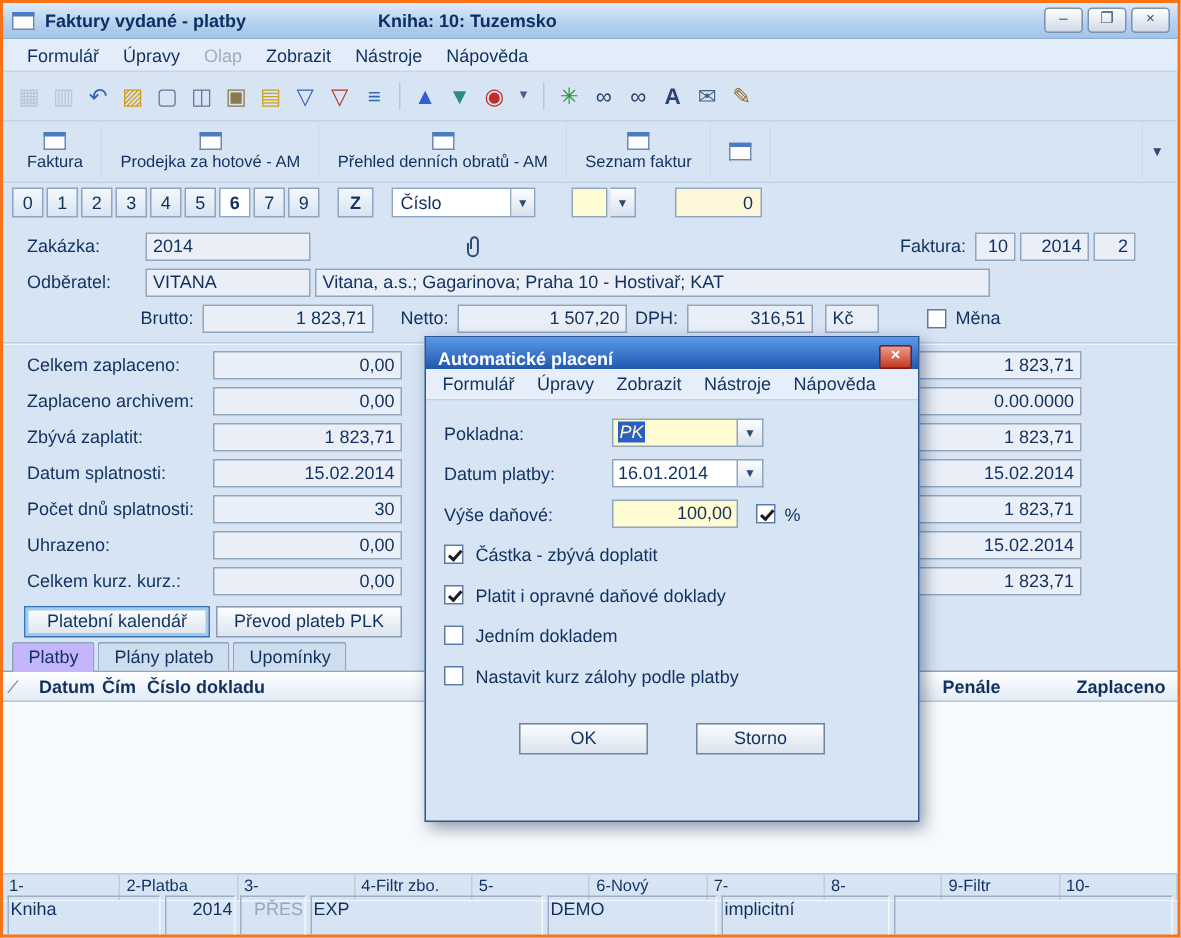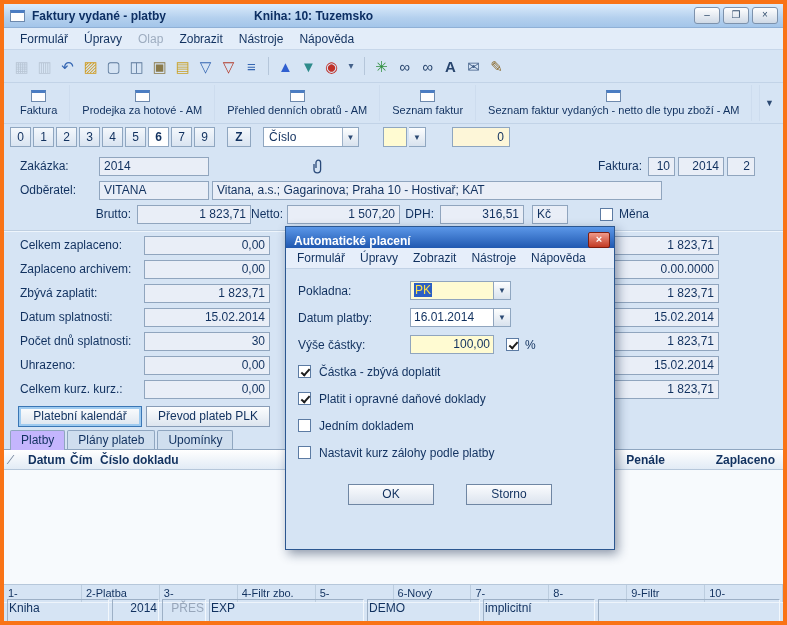--- a/index.html
+++ b/index.html
@@ -1,17 +1,17 @@
 <!DOCTYPE html>
 <html><head>
 <meta charset="utf-8">
 <style>
   *{box-sizing:border-box;}
   body{margin:0;font-family:"Liberation Sans",sans-serif;}
-  .window{position:relative;width:787px;height:625px;border:4px solid #f97316;background:#d6e4f4;overflow:hidden;font-size:12px;color:#11315f;}
+  .window{position:relative;width:787px;height:625px;border:2px solid #f97316;background:#d6e4f4;overflow:hidden;font-size:12px;color:#11315f;}
 
   
   .titlebar{height:24px;background:linear-gradient(#dcecfb,#b4d0ee 60%,#a3c5e9);display:flex;align-items:center;padding:0 5px 0 6px;border-bottom:1px solid #8fb0d6;font-weight:bold;color:#0d2f63;}
   .win-icon{width:15px;height:12px;background:#fdfdfe;border:1px solid #6d89ad;border-top:3px solid #4a7cc2;display:inline-block;}
   .title-text{margin-left:7px;}
   .title-book{margin-left:88px;}
   .winbtns{margin-left:auto;display:flex;}
   .wbtn{width:26px;height:17px;margin-left:3px;border:1px solid #7d92ac;border-radius:3px;background:linear-gradient(#fefefe,#cfd9e6);font-size:10px;line-height:14px;text-align:center;color:#35506f;font-weight:normal;}
 
   
@@ -74,21 +74,21 @@
   
   .dialog{position:absolute;left:281px;top:222px;width:330px;height:324px;background:#d6e4f4;border:1px solid #2c5790;box-shadow:3px 4px 10px rgba(15,35,70,.45);z-index:10;}
   .d-title{height:21px;background:linear-gradient(#5b97e8,#2058b0);color:#fff;font-weight:bold;display:flex;align-items:flex-end;padding:0 4px 0 8px;}
   .d-close{margin-left:auto;width:22px;height:16px;background:linear-gradient(#f09a8a,#c23a24);border:1px solid #7c1d10;color:#fff;font-size:11px;line-height:13px;text-align:center;border-radius:2px;font-weight:bold;}
   .d-menu{height:21px;display:flex;gap:15px;align-items:center;padding:0 11px;background:#e6eefa;border-bottom:1px solid #c2d2e6;}
   .d-body{padding:8px 12px 0;}
   .d-frow{display:flex;align-items:center;height:27px;}
   .d-label{width:112px;}
   .d-field{width:84px;height:19px;line-height:17px;border:1px solid #90a5be;background:#fff;padding:0 3px;}
   .d-field.yellow{background:#fffbd2;}
-  .sel{background:#2b5fc4;color:#fde047;padding:0 1px;}
+  .sel{background:#2b5fc4;color:#fef9c3;padding:0 1px;font-style:italic;}
   .d-cbrow{display:flex;align-items:center;height:27px;gap:8px;}
   .d-btnrow{display:flex;justify-content:center;gap:32px;margin-top:18px;}
   .d-btn{width:86px;height:21px;line-height:19px;border:1px solid #6f86a3;background:linear-gradient(#fbfcfe,#dbe3ee);text-align:center;}
 </style>
 </head>
 <body>
 
 <div class="window">
 
   <div class="titlebar">
@@ -149,21 +149,20 @@
     <span class="bigbtn">
       <span class="win-icon"></span>
       <span>Přehled denních obratů - AM</span>
     </span>
     <span class="bigbtn">
       <span class="win-icon"></span>
       <span>Seznam faktur</span>
     </span>
     <span class="bigbtn">
       <span class="win-icon"></span>
-      <span>Seznam faktur vydaných - netto dle typu zboží - AM</span>
     </span>
     <span class="bigbar-dd">▼</span>
   </div>
 
   <div class="tabrow">
     <span class="ntab">0</span>
     <span class="ntab">1</span>
     <span class="ntab">2</span>
     <span class="ntab">3</span>
     <span class="ntab">4</span>
@@ -199,21 +198,21 @@
 
     <div class="frow abs" style="top:30px">
       <span class="flabel" style="width:79px">Odběratel:</span>
       <span class="field" style="width:110px">VITANA</span>
       <span class="field" style="width:450px;margin-left:3px;white-space:nowrap;overflow:hidden">Vitana, a.s.; Gagarinova; Praha 10 - Hostivař; KAT</span>
     </div>
 
     <div class="frow abs" style="top:54px">
       <span class="flabel lblR" style="width:117px">Brutto:</span>
       <span class="field num" style="width:114px">1 823,71</span>
-      <span class="flabel lblR" style="width:36px">Netto:</span>
+      <span class="flabel lblR" style="width:56px">Netto:</span>
       <span class="field num" style="width:113px">1 507,20</span>
       <span class="flabel lblR" style="width:40px">DPH:</span>
       <span class="field num" style="width:84px">316,51</span>
       <span class="field" style="width:36px;margin-left:8px">Kč</span>
       <span class="cb" style="margin-left:32px"></span>
       <span class="flabel" style="margin-left:6px">Měna</span>
     </div>
 
     <div class="sep-line abs"></div>
 
@@ -300,21 +299,21 @@
         <span class="d-label">Pokladna:</span>
         <span class="d-field yellow"><span class="sel">PK</span></span>
         <span class="dd-btn" style="height:19px">▼</span>
       </div>
       <div class="d-frow">
         <span class="d-label">Datum platby:</span>
         <span class="d-field">16.01.2014</span>
         <span class="dd-btn" style="height:19px">▼</span>
       </div>
       <div class="d-frow">
-        <span class="d-label">Výše částky:</span>
+        <span class="d-label">Výše daňové:</span>
         <span class="d-field yellow num">100,00</span>
         <span class="cb checked" style="margin-left:12px"></span>
         <span style="margin-left:6px">%</span>
       </div>
       <div class="d-cbrow">
         <span class="cb checked"></span>
         <span>Částka - zbývá doplatit</span>
       </div>
       <div class="d-cbrow">
         <span class="cb checked"></span>

